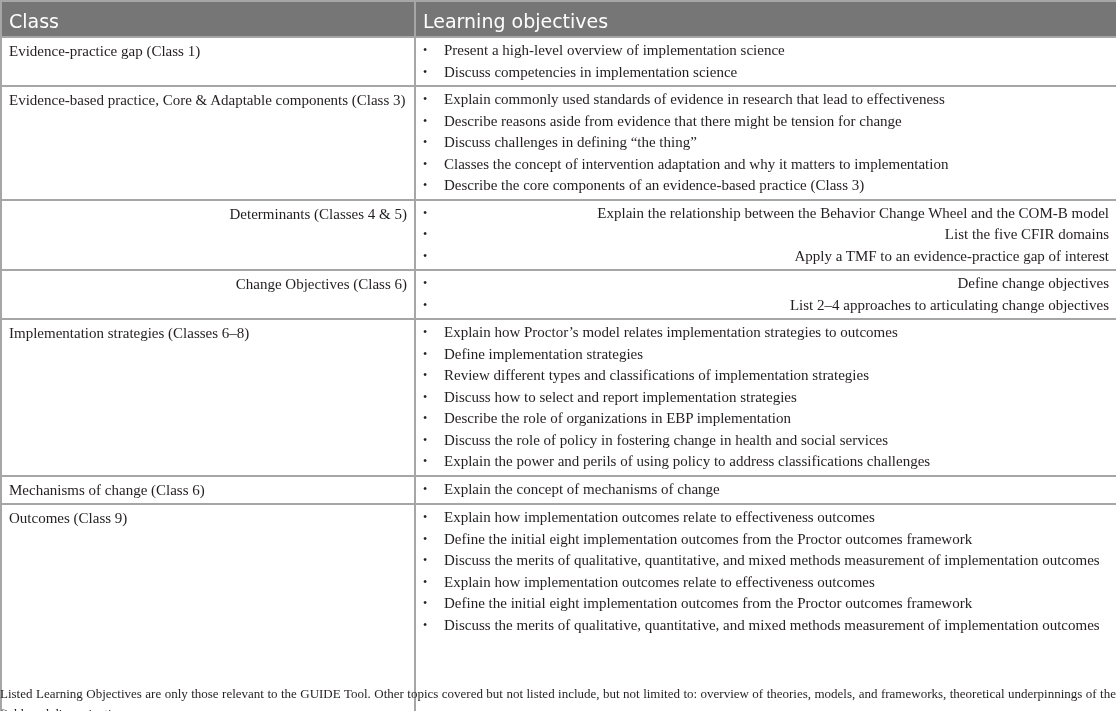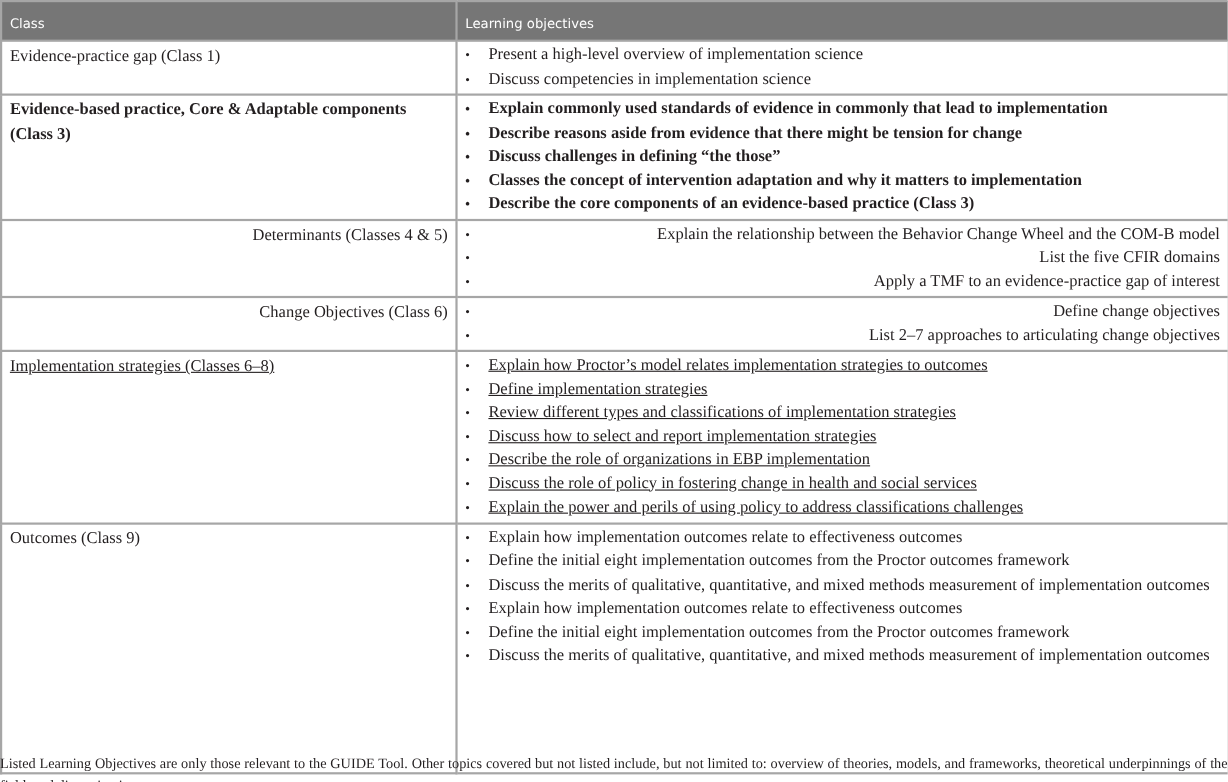--- a/index.html
+++ b/index.html
@@ -24,21 +24,21 @@
       table-layout: fixed;
       border: 2px solid #a6a6a6;
     }
     col.c1 { width: 414px; }
     col.c2 { width: 702px; }
     thead th {
       background: #767676;
       color: #ffffff;
       font-family: "DejaVu Sans", "Liberation Sans", sans-serif;
       font-weight: normal;
-      font-size: 12px;
+      font-size: 19px;
       text-align: left;
       height: 29px;
       padding: 4px 7px 0 7px;
       box-sizing: border-box;
       border: 2px solid #a6a6a6;
       vertical-align: bottom;
       line-height: 30px;
     }
     tbody td {
       border: 2px solid #a6a6a6;
@@ -60,24 +60,24 @@
       position: relative;
       padding-left: 21px;
     }
     ul.obj-list li .bullet {
       position: absolute;
       left: 0;
       top: 0;
       font-size: 12px;
     }
     tr.r1 td { height: 46px; }
-    tr.r2 td { height: 108px; font-weight: bold; }
+    tr.r2 td { height: 108px; }
     tr.r3 td { height: 70px; text-align: right; }
     tr.r4 td { height: 46px; text-align: right; }
-    tr.r5 td { height: 154px; text-decoration: underline; }
+    tr.r5 td { height: 154px; }
     tr.r6 td { height: 24px; }
     tr.r7 td { height: 227px; }
     .footnote {
       position: absolute;
       left: 0;
       top: 671px;
       width: 1116px;
       font-size: 13px;
       line-height: 20px;
       text-align: justify;
@@ -105,58 +105,66 @@
           <ul class="obj-list">
             <li><span class="bullet">•</span><span>Present a high-level overview of implementation science</span></li>
             <li><span class="bullet">•</span><span>Discuss competencies in implementation science</span></li>
           </ul>
         </td>
       </tr>
     <tr class="r2">
         <td class="class-cell">Evidence-based practice, Core &amp; Adaptable components (Class 3)</td>
         <td>
           <ul class="obj-list">
-            <li><span class="bullet">•</span><span>Explain commonly used standards of evidence in commonly that lead to implementation</span></li>
+            <li><span class="bullet">•</span><span>Explain commonly used standards of evidence in research that lead to effectiveness</span></li>
             <li><span class="bullet">•</span><span>Describe reasons aside from evidence that there might be tension for change</span></li>
-            <li><span class="bullet">•</span><span>Discuss challenges in defining “the those”</span></li>
+            <li><span class="bullet">•</span><span>Discuss challenges in defining “the thing”</span></li>
             <li><span class="bullet">•</span><span>Classes the concept of intervention adaptation and why it matters to implementation</span></li>
             <li><span class="bullet">•</span><span>Describe the core components of an evidence-based practice (Class 3)</span></li>
           </ul>
         </td>
       </tr>
     <tr class="r3">
         <td class="class-cell">Determinants (Classes 4 &amp; 5)</td>
         <td>
           <ul class="obj-list">
             <li><span class="bullet">•</span><span>Explain the relationship between the Behavior Change Wheel and the COM-B model</span></li>
             <li><span class="bullet">•</span><span>List the five CFIR domains</span></li>
             <li><span class="bullet">•</span><span>Apply a TMF to an evidence-practice gap of interest</span></li>
           </ul>
         </td>
       </tr>
     <tr class="r4">
         <td class="class-cell">Change Objectives (Class 6)</td>
         <td>
           <ul class="obj-list">
             <li><span class="bullet">•</span><span>Define change objectives</span></li>
-            <li><span class="bullet">•</span><span>List 2–7 approaches to articulating change objectives</span></li>
+            <li><span class="bullet">•</span><span>List 2–4 approaches to articulating change objectives</span></li>
           </ul>
         </td>
       </tr>
     <tr class="r5">
         <td class="class-cell">Implementation strategies (Classes 6–8)</td>
         <td>
           <ul class="obj-list">
             <li><span class="bullet">•</span><span>Explain how Proctor’s model relates implementation strategies to outcomes</span></li>
             <li><span class="bullet">•</span><span>Define implementation strategies</span></li>
             <li><span class="bullet">•</span><span>Review different types and classifications of implementation strategies</span></li>
             <li><span class="bullet">•</span><span>Discuss how to select and report implementation strategies</span></li>
             <li><span class="bullet">•</span><span>Describe the role of organizations in EBP implementation</span></li>
             <li><span class="bullet">•</span><span>Discuss the role of policy in fostering change in health and social services</span></li>
             <li><span class="bullet">•</span><span>Explain the power and perils of using policy to address classifications challenges</span></li>
+          </ul>
+        </td>
+      </tr>
+    <tr class="r6">
+        <td class="class-cell">Mechanisms of change (Class 6)</td>
+        <td>
+          <ul class="obj-list">
+            <li><span class="bullet">•</span><span>Explain the concept of mechanisms of change</span></li>
           </ul>
         </td>
       </tr>
     <tr class="r7">
         <td class="class-cell">Outcomes (Class 9)</td>
         <td>
           <ul class="obj-list">
             <li><span class="bullet">•</span><span>Explain how implementation outcomes relate to effectiveness outcomes</span></li>
             <li><span class="bullet">•</span><span>Define the initial eight implementation outcomes from the Proctor outcomes framework</span></li>
             <li><span class="bullet">•</span><span>Discuss the merits of qualitative, quantitative, and mixed methods measurement of implementation outcomes</span></li>

